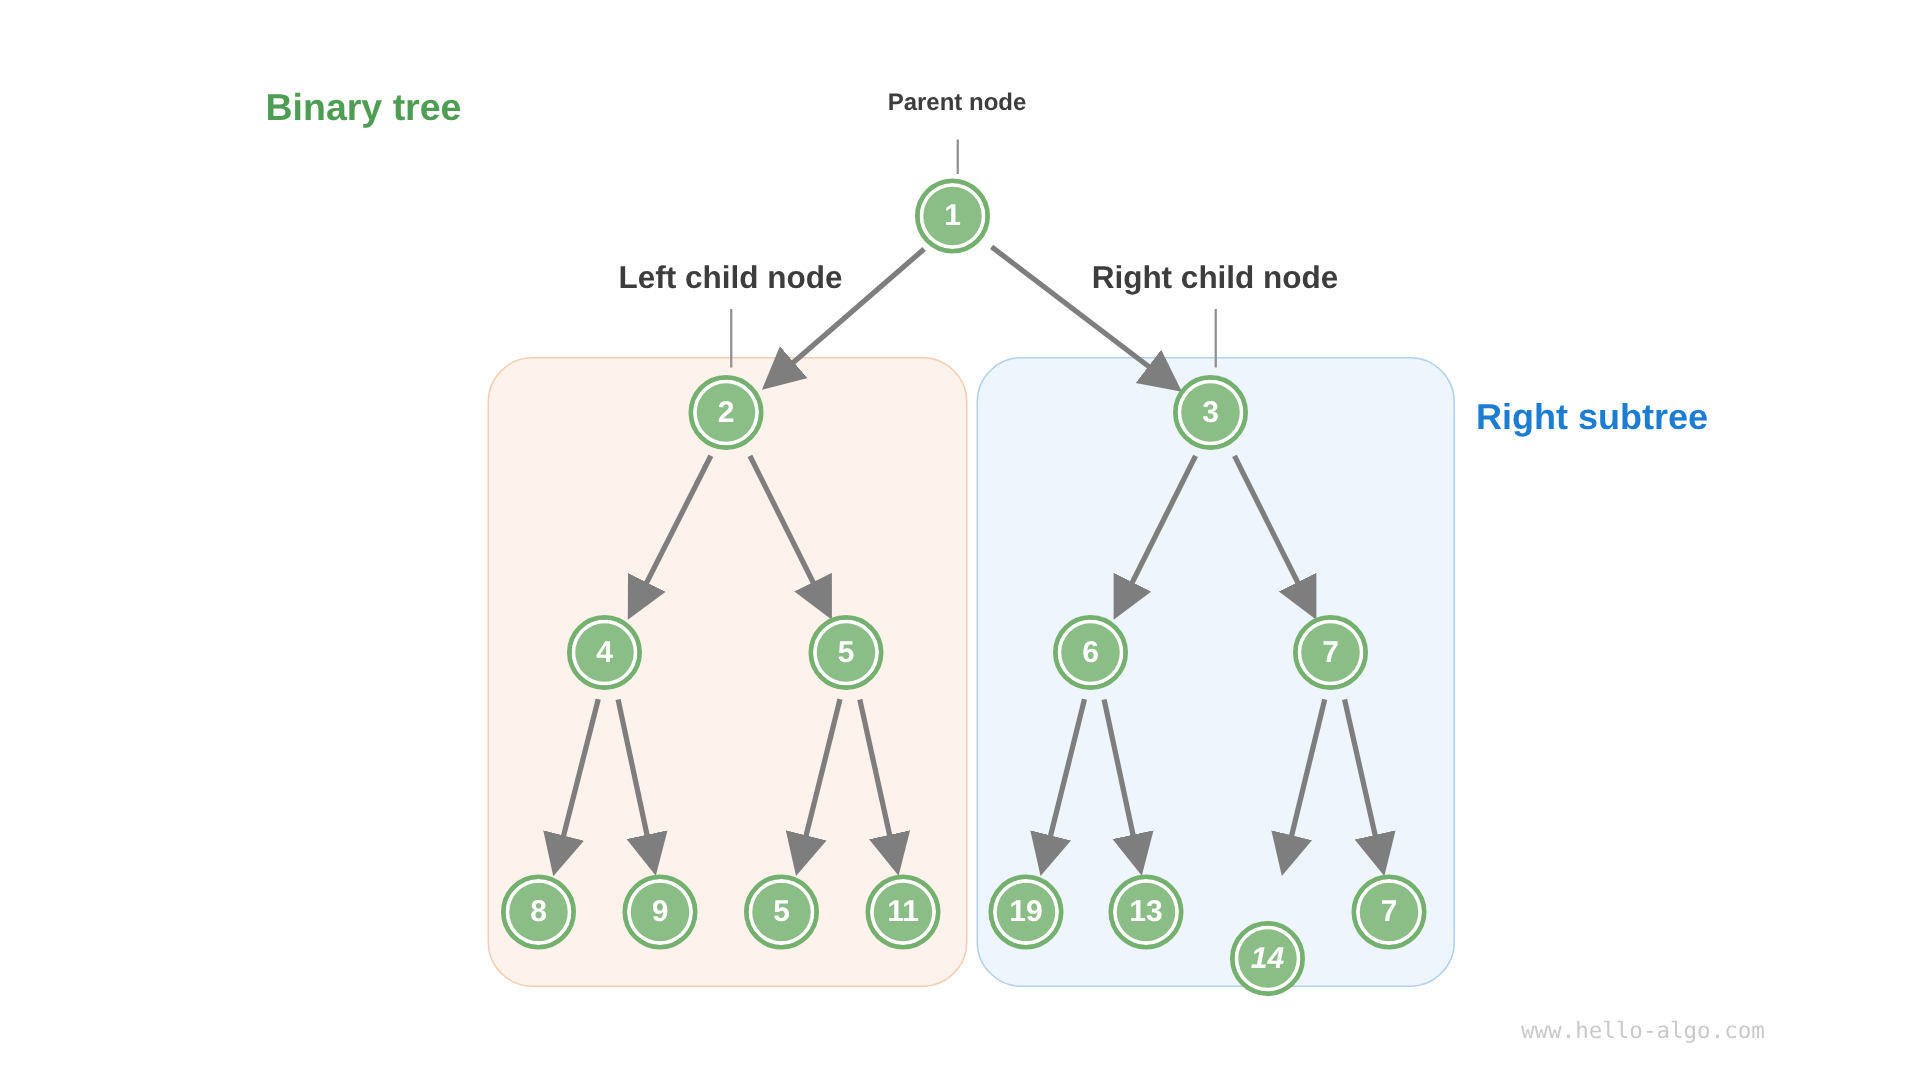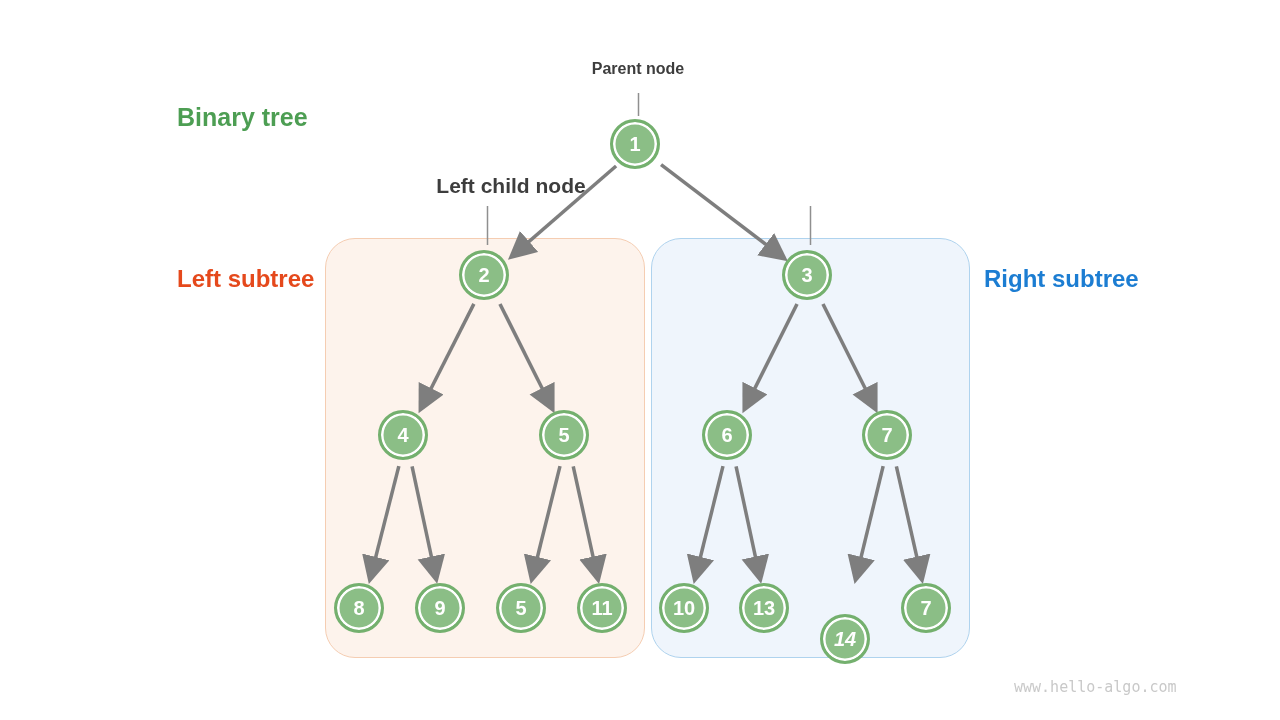--- a/index.html
+++ b/index.html
@@ -23,23 +23,23 @@
   .tree-node{
     position:absolute;width:50px;height:50px;border-radius:50%;
     background:var(--node-fill,#8BBE86);
     border:3px solid var(--node-border,#74B06E);
     box-shadow:inset 0 0 0 2.5px #ffffff;
     color:#ffffff;font-weight:bold;font-size:20px;
     display:flex;align-items:center;justify-content:center;
     box-sizing:border-box;
   }
   .lbl{position:absolute;font-weight:bold;white-space:nowrap;}
-  .lbl-title{left:177px;top:58px;font-size:25px;color:var(--title-green,#4D9E53);margin-top:45px;}
+  .lbl-title{left:177px;top:58px;font-size:25px;color:var(--title-green,#4D9E53);}
   .lbl-parent{left:638px;top:60px;transform:translateX(-50%);font-size:16px;color:var(--label-dark,#3D3D3D);}
-  .lbl-leftchild{left:487px;top:174px;transform:translateX(-50%);font-size:21px;color:var(--label-dark,#3D3D3D);margin-left:24px;}
+  .lbl-leftchild{left:487px;top:174px;transform:translateX(-50%);font-size:21px;color:var(--label-dark,#3D3D3D);}
   .lbl-rightchild{left:810px;top:174px;transform:translateX(-50%);font-size:21px;color:var(--label-dark,#3D3D3D);}
   .lbl-leftsub{left:177px;top:265px;font-size:24px;color:var(--left-subtree-orange,#E5491C);}
   .lbl-rightsub{left:984px;top:265px;font-size:24px;color:var(--right-subtree-blue,#1C7DD2);}
   .watermark{
     position:absolute;left:1014px;top:678px;
     font-family:"DejaVu Sans Mono", monospace;
     font-size:15px;color:var(--watermark-gray,#C9C9C9);
   }
 </style>
 </head>
@@ -80,27 +80,27 @@
       <div class="tree-node" style="left: 459px; top: 250px;">2</div>
       <div class="tree-node" style="left: 782px; top: 250px;">3</div>
       <div class="tree-node" style="left: 378px; top: 410px;">4</div>
       <div class="tree-node" style="left: 539px; top: 410px;">5</div>
       <div class="tree-node" style="left: 702px; top: 410px;">6</div>
       <div class="tree-node" style="left: 862px; top: 410px;">7</div>
       <div class="tree-node" style="left: 334px; top: 583px;">8</div>
       <div class="tree-node" style="left: 415px; top: 583px;">9</div>
       <div class="tree-node" style="left: 496px; top: 583px;">5</div>
       <div class="tree-node" style="left: 577px; top: 583px;">11</div>
-      <div class="tree-node" style="left: 659px; top: 583px;">10</div>
+      <div class="tree-node" style="left: 659px; top: 583px;">19</div>
       <div class="tree-node" style="left: 739px; top: 583px;">13</div>
       <div class="tree-node" style="left: 820px; top: 614px; font-style: italic;">14</div>
       <div class="tree-node" style="left: 901px; top: 583px;">7</div>
     </div>
 
   <div class="lbl lbl-title">Binary tree</div>
   <div class="lbl lbl-parent">Parent node</div>
   <div class="lbl lbl-leftchild">Left child node</div>
-  <div class="lbl lbl-leftsub">Left subtree</div>
+  <div class="lbl lbl-rightchild">Right child node</div>
   <div class="lbl lbl-rightsub">Right subtree</div>
 
   <div class="watermark">www.hello-algo.com</div>
 
 </div>
 
 </body></html>

